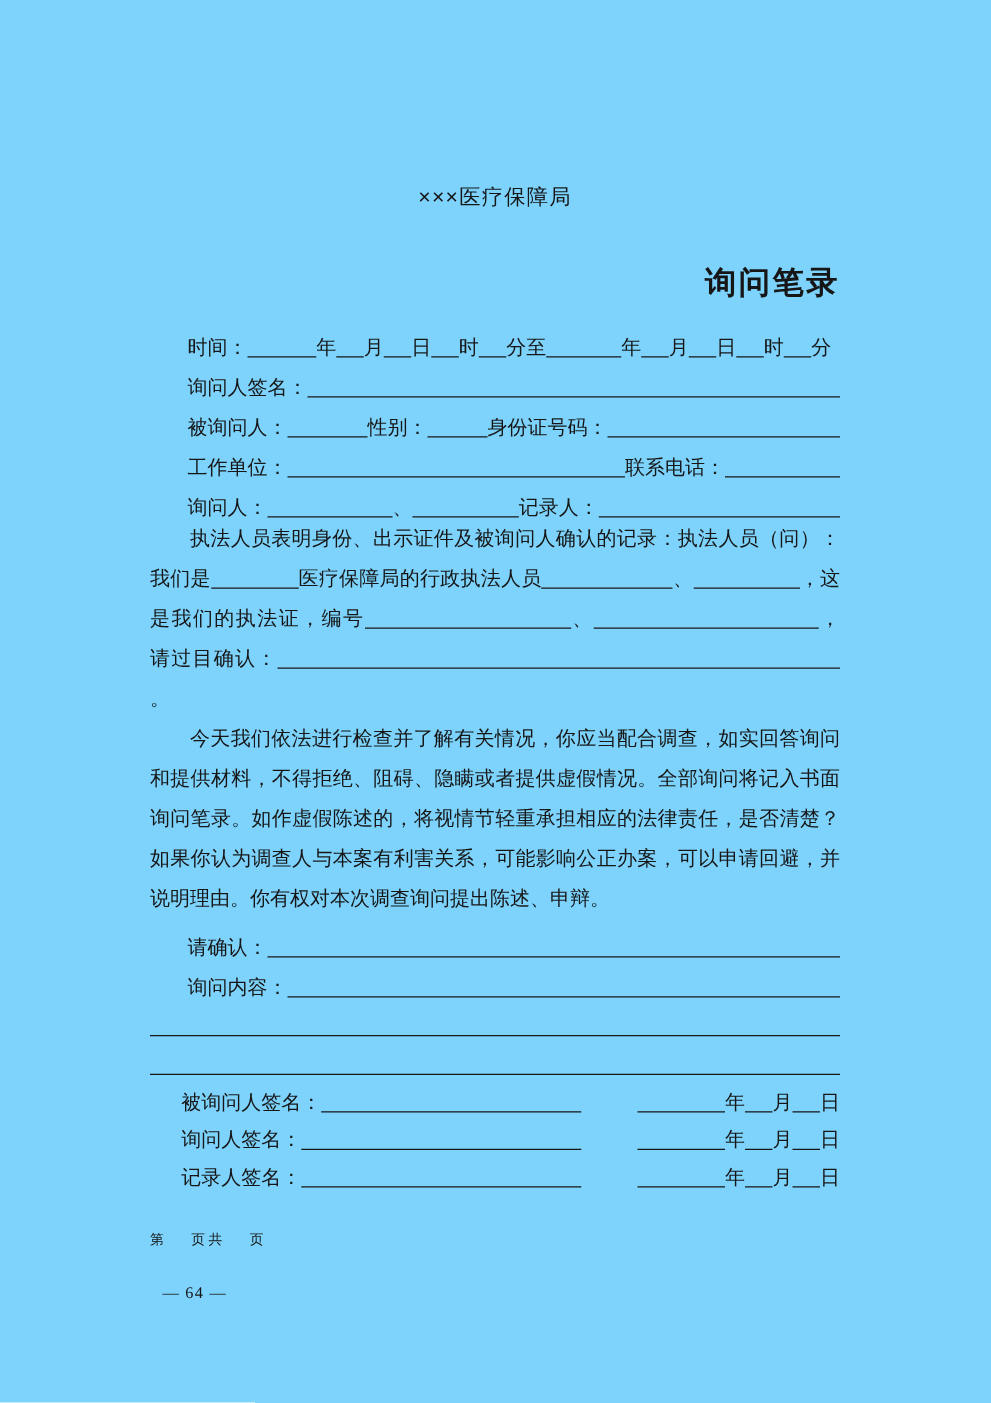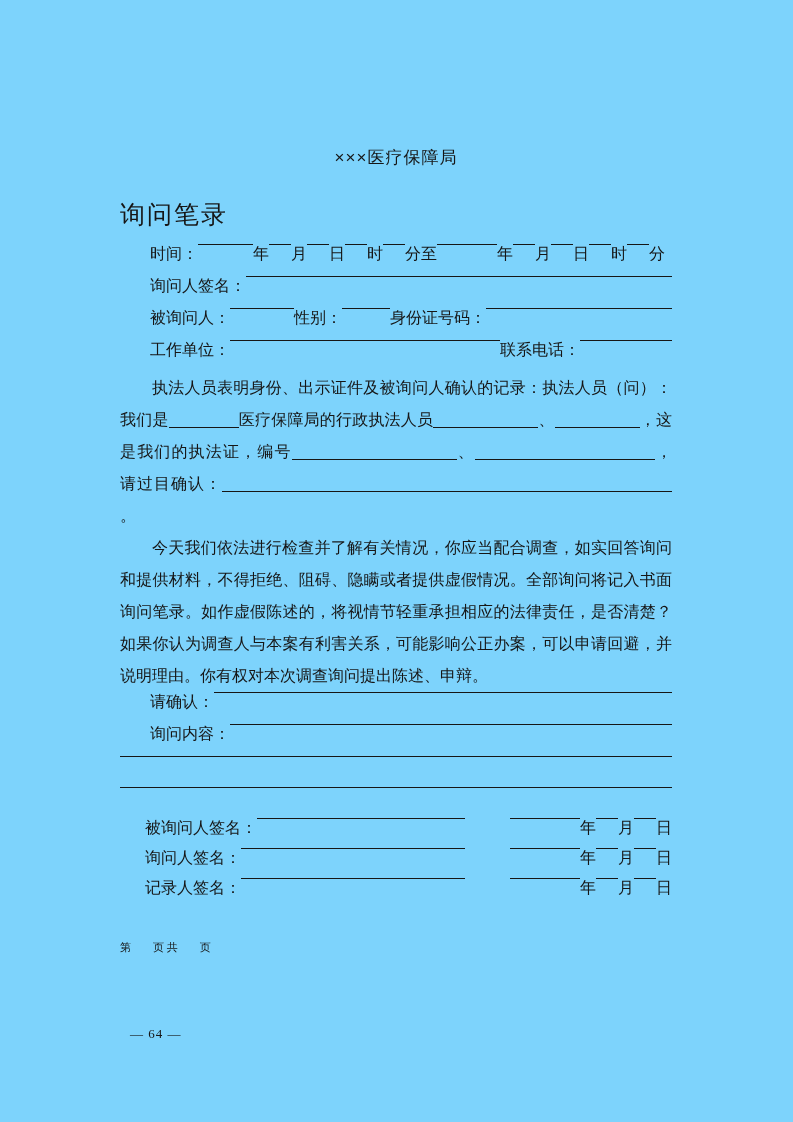--- a/index.html
+++ b/index.html
@@ -21,31 +21,32 @@
   .org-title {
     margin-top: 146px;
     text-align: center;
     font-family: "Liberation Sans", sans-serif;
     font-size: 17px;
     line-height: 24px;
     letter-spacing: 1px;
     font-weight: 500;
   }
   .doc-title {
-    margin-top: 28px;
-    text-align: left;
+    margin-top: 40px;
+    text-align: right;
     font-family: "Liberation Sans", sans-serif;
     font-size: 25px;
     line-height: 32px;
-    font-weight: normal;
+    font-weight: bold;
     letter-spacing: 2px;
   }
   .form { margin-top: 14px; font-size: 16px; }
   .row {
     display: flex;
+    align-items: flex-end;
     height: 32px;
     white-space: pre;
   }
   .row .t { flex: 0 0 auto; line-height: 19px; }
   .blank {
     border-bottom: 1px solid #161616;
     height: 0;
     margin-bottom: 2px;
     flex: 0 0 auto;
   }
@@ -135,20 +136,28 @@
       </div>
 
       <div class="row indent">
         <span class="t">工作单位：</span>
         <span class="blank fill"></span>
         <span class="t">联系电话：</span>
         <span class="blank w92"></span>
       </div>
 
 
+      <div class="row indent">
+        <span class="t">询问人：</span>
+        <span class="blank w100"></span>
+        <span class="t">、</span>
+        <span class="blank w85"></span>
+        <span class="t">记录人：</span>
+        <span class="blank fill"></span>
+      </div>
 
       <p class="para"><span>执法人员表明身份、出示证件及被询问人确认的记录：执法人员（问）：我们是</span><span class="iblank w70"></span><span>医疗保障局的行政执法人员</span><span class="iblank" style="width:105px"></span><span>、</span><span class="iblank w85"></span><span>，这是我们的执法证，编号</span><span class="iblank" style="width:165px"></span><span>、</span><span class="iblank" style="width:180px"></span><span>，请过目确认：</span><span class="iblank" style="width:450px"></span><span>。</span></p>
 
       <p class="para">今天我们依法进行检查并了解有关情况，你应当配合调查，如实回答询问和提供材料，不得拒绝、阻碍、隐瞒或者提供虚假情况。全部询问将记入书面询问笔录。如作虚假陈述的，将视情节轻重承担相应的法律责任，是否清楚？如果你认为调查人与本案有利害关系，可能影响公正办案，可以申请回避，并说明理由。你有权对本次调查询问提出陈述、申辩。</p>
 
       <div class="row indent">
         <span class="t">请确认：</span>
         <span class="blank fill"></span>
       </div>
 

